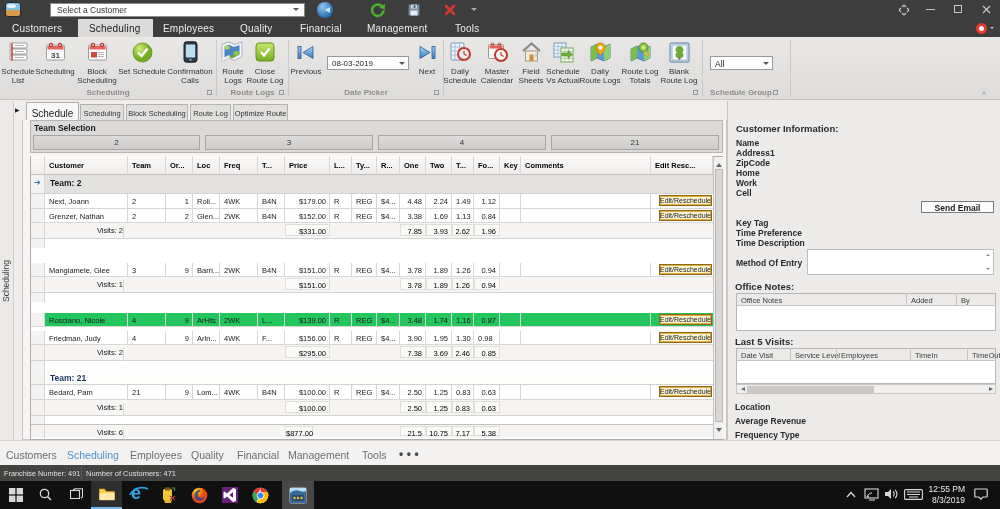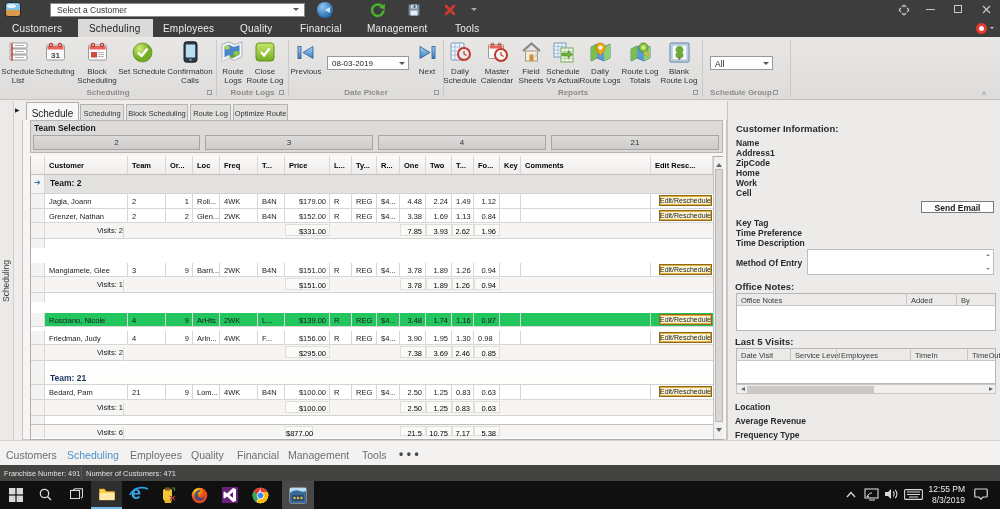--- a/index.html
+++ b/index.html
@@ -69,21 +69,20 @@
 <div class="a" style="left:0;top:37px;width:1000px;height:63px;background:linear-gradient(#e8e7e6,#dddcdb);border-bottom:1px solid #c6c4c2"></div>
 <div class="a" style="left:216px;top:40px;width:1px;height:57px;background:#cbc9c7"></div>
 <div class="a" style="left:288px;top:40px;width:1px;height:57px;background:#cbc9c7"></div>
 <div class="a" style="left:443px;top:40px;width:1px;height:57px;background:#cbc9c7"></div>
 <div class="a" style="left:702px;top:40px;width:1px;height:57px;background:#cbc9c7"></div>
 <div class="a" style="left:790px;top:40px;width:1px;height:57px;background:#cbc9c7"></div>
 
 <div class="a" style="left:0;top:88px;width:216px;text-align:center;font-size:8px;font-weight:bold;color:#8e8c8a">Scheduling</div>
 <div class="a" style="left:217px;top:88px;width:71px;text-align:center;font-size:8px;font-weight:bold;color:#8e8c8a">Route Logs</div>
 <div class="a" style="left:289px;top:88px;width:154px;text-align:center;font-size:8px;font-weight:bold;color:#8e8c8a">Date Picker</div>
-<div class="a" style="left:444px;top:88px;width:258px;text-align:center;font-size:8px;font-weight:bold;color:#8e8c8a">Reports</div>
 <div class="a" style="left:703px;top:88px;width:76px;text-align:center;font-size:8px;font-weight:bold;color:#8e8c8a">Schedule Group</div>
 <div class="a" style="left:207px;top:90px;width:5px;height:5px;border:1px solid #999"></div>
 <div class="a" style="left:279px;top:90px;width:5px;height:5px;border:1px solid #999"></div>
 <div class="a" style="left:434px;top:90px;width:5px;height:5px;border:1px solid #999"></div>
 <div class="a" style="left:693px;top:90px;width:5px;height:5px;border:1px solid #999"></div>
 <div class="a" style="left:773px;top:90px;width:5px;height:5px;border:1px solid #999"></div>
 <div class="a" style="left:982px;top:90px;font-size:7px;color:#888">˄</div>
 
 <div class="a rl" style="left:-12px;width:60px"><span>Schedule<br>List</span></div>
 <div class="a rl" style="left:25px;width:60px"><span>Scheduling</span></div>
@@ -277,21 +276,21 @@
         <div class="c hd" style="width:62px;flex:none">Edit Resc...</div>
       </div>
 <div class="row" style="top:18px;height:19px;width:682px;background:#e3e1df;border-bottom:1px solid #d5d3d1">
         <div style="position:relative;width:14px;height:100%;background:#f4f3f2;border-right:1px solid #d9d7d5;flex:none">
           <span style="position:absolute;left:3px;top:3px;color:#3a6ea5;font-size:8px">➔</span>
         </div>
         <div style="padding:3px 0 0 5px;font-size:8.5px;font-weight:bold;color:#1a1a1a">Team: 2</div>
       </div>
 <div class="row" style="top:37px;height:15px;width:682px;background:#fff;border-bottom:1px solid #d9d7d5">
         <div style="width:14px;height:100%;background:#f4f3f2;border-right:1px solid #d9d7d5;flex:none"></div>
-        <div class="c" style="width:83px;flex:none">Jagla, Joann</div>
+        <div class="c" style="width:83px;flex:none">Next, Joann</div>
         <div class="c" style="width:38px;flex:none">2</div>
         <div class="c" style="width:27px;text-align:right;flex:none">1</div>
         <div class="c" style="width:27px;flex:none">Roli...</div>
         <div class="c" style="width:38px;flex:none">4WK</div>
         <div class="c" style="width:27px;flex:none">B4N</div>
         <div class="c" style="width:45px;text-align:right;flex:none">$179.00</div>
         <div class="c" style="width:22px;flex:none">R</div>
         <div class="c" style="width:25px;flex:none">REG</div>
         <div class="c" style="width:23px;flex:none">$4...</div>
         <div class="c" style="width:26px;text-align:right;flex:none">4.48</div>

